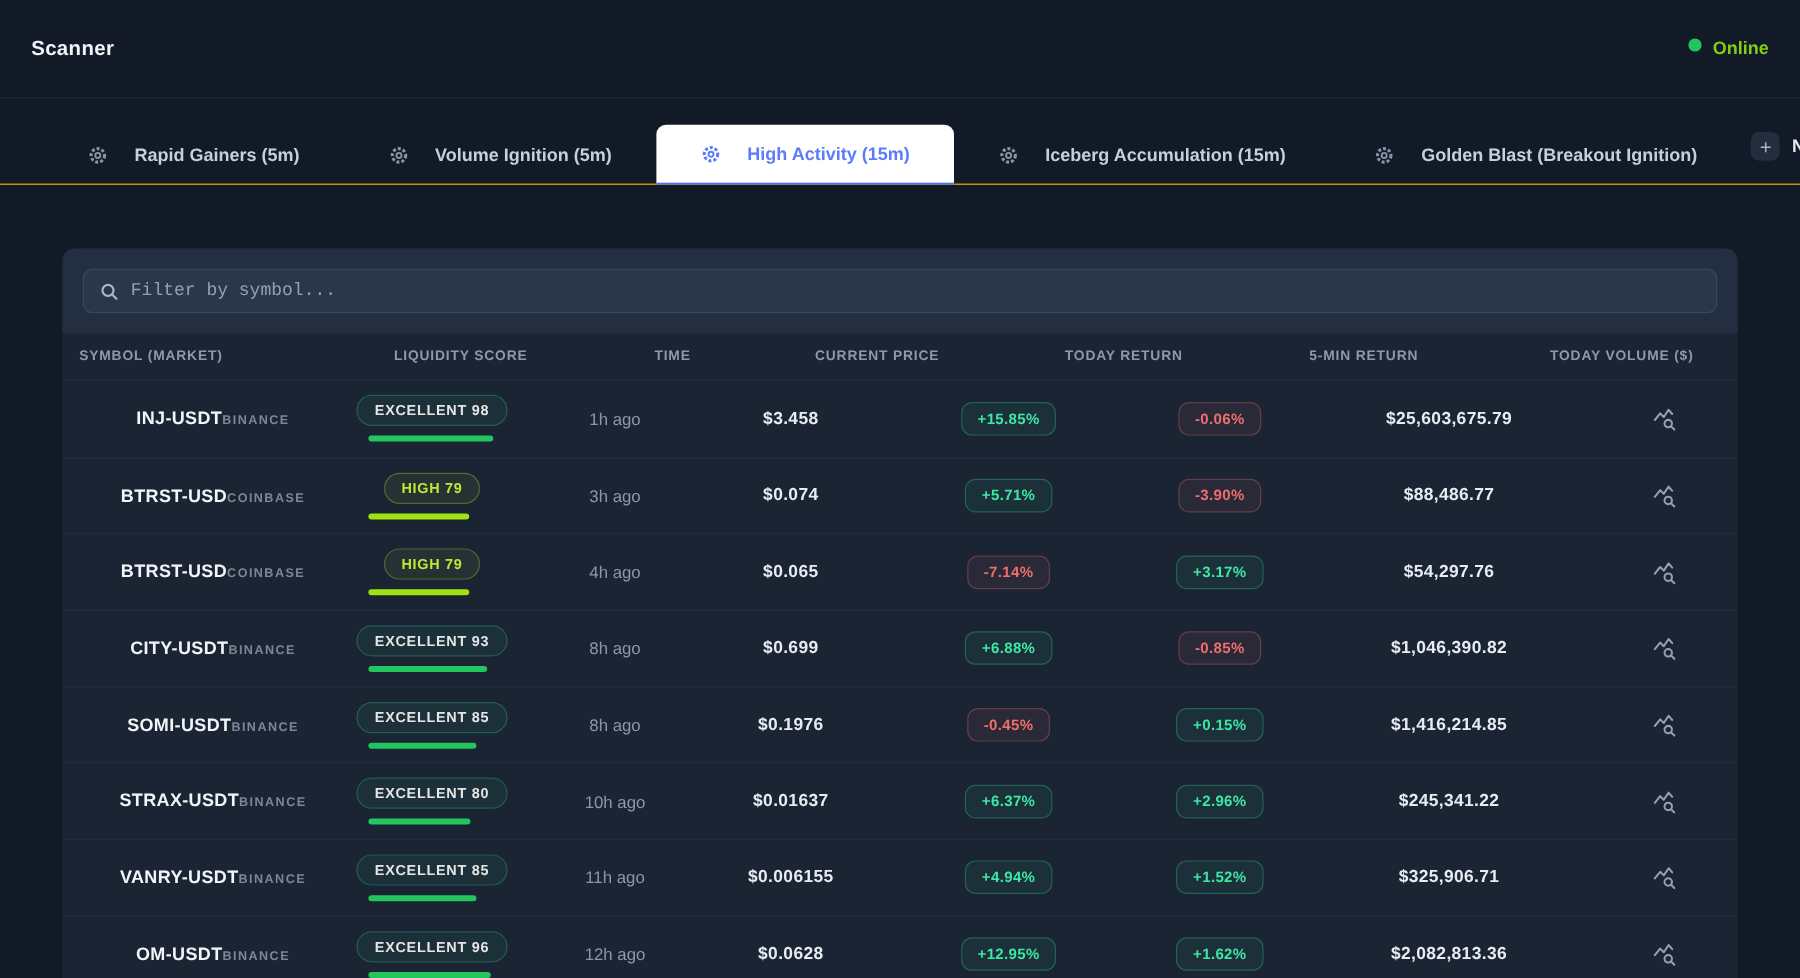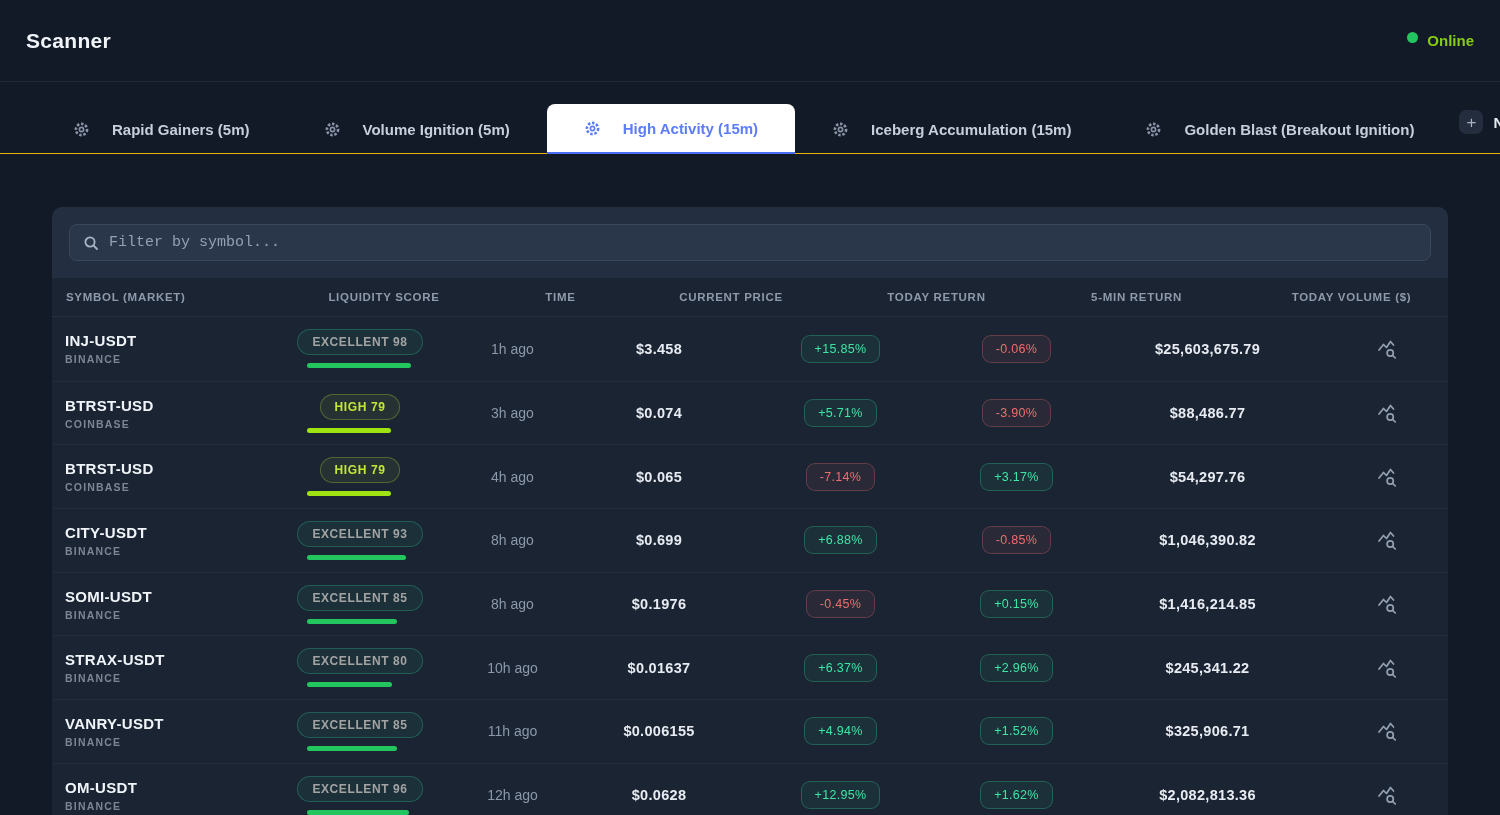--- a/index.html
+++ b/index.html
@@ -9,21 +9,21 @@
     font-family:"Liberation Sans", sans-serif;
     color:#e5eaf0;
     -webkit-font-smoothing:antialiased;
   }
 
   
   .topbar {
     height:82px; display:flex; align-items:center; justify-content:space-between;
     padding:0 26px; border-bottom:1px solid #1d2737;
   }
-  .app-title { font-size:21px; font-weight:700; color:#f1f5f9; letter-spacing:.3px; }
+  .app-title { font-size:17px; font-weight:700; color:#f1f5f9; letter-spacing:.3px; }
   .status { display:flex; align-items:flex-start; gap:9px; font-size:15px; color:#84cc16; font-weight:600; }
   .status-dot { width:11px; height:11px; border-radius:50%; background:#22c55e; }
 
   
   .tabbar {
     display:flex; align-items:flex-end; margin-top:21px; padding:0 36px;
     border-bottom:1px solid #eab308; height:51px;
   }
   .tab {
     display:flex; align-items:center; gap:22px; height:50px; padding:0 37px;
@@ -72,41 +72,41 @@
   }
   .thead { height:39px; border-bottom:1px solid rgba(148,163,184,.10);gap:24px; }
   .th {
     font-size:11.5px; font-weight:700; color:#8d9aab; letter-spacing:.7px;
     text-transform:uppercase; text-align:center;
   }
   .th:first-child { text-align:left; padding-left:1px; }
   .trow { height:63.7px; border-top:1px solid rgba(148,163,184,.07); }
   .trow:first-of-type { border-top:none; }
   .cell { display:flex; justify-content:center; align-items:center; }
-  .cell.sym { flex-direction:column; align-items:flex-start; }
+  .cell.sym { align-items:flex-start; }
   .symbol { font-size:15px; font-weight:700; color:#f1f5f9; letter-spacing:.3px; }
   .market { font-size:10.5px; font-weight:600; color:#7b8696; letter-spacing:1.2px; margin-top:4px; }
 
   .cell.liq { flex-direction:column; }
   .liq-badge {
     font-size:12px; font-weight:700; letter-spacing:.6px; padding:5px 14px;
     border-radius:999px; white-space:nowrap;
   }
-  .tier-excellent .liq-badge { color:#a3a3a3; background:rgba(52,211,153,.07); border:1px solid rgba(52,211,153,.28); }
+  .tier-excellent .liq-badge { color:#e5e5e5; background:rgba(52,211,153,.07); border:1px solid rgba(52,211,153,.28); }
   .tier-high .liq-badge { color:#c3e635; background:rgba(195,230,53,.07); border:1px solid rgba(195,230,53,.30); }
   .liq-track { width:107px; height:5px; margin-top:8px; border-radius:3px; }
   .liq-bar { height:5px; border-radius:3px; }
   .tier-excellent .liq-bar { background:#22c55e; }
   .tier-high .liq-bar { background:#9fe410; }
 
   .time { font-size:14px; color:#8b98a9; font-weight:500; }
   .price, .volume { font-size:14.5px; font-weight:600; color:#e8ecf2; letter-spacing:.3px; }
 
   .ret-pill {
-    font-size:12.5px; font-weight:400; padding:6px 13px; border-radius:9px;
+    font-size:12.5px; font-weight:700; padding:6px 13px; border-radius:9px;
     letter-spacing:.3px; white-space:nowrap;
   }
   .ret-pill.pos { color:#3ee6a4; background:rgba(52,211,153,.07); border:1px solid rgba(52,211,153,.30); }
   .ret-pill.neg { color:#ef6e6e; background:rgba(239,110,110,.07); border:1px solid rgba(239,110,110,.30); }
 
   .deep-dive-btn { cursor:pointer; display:flex; align-items:center; justify-content:center; }
 </style>
 </head>
 <body>
 

